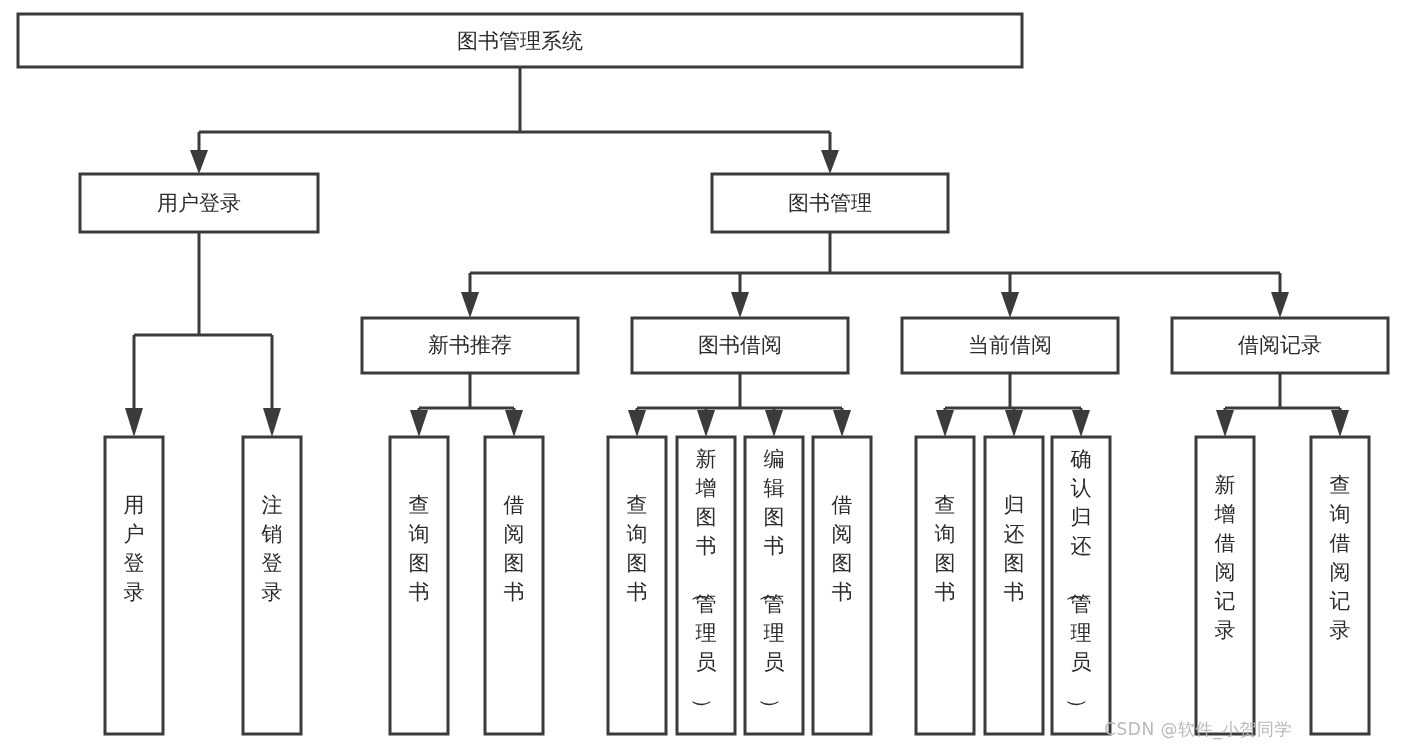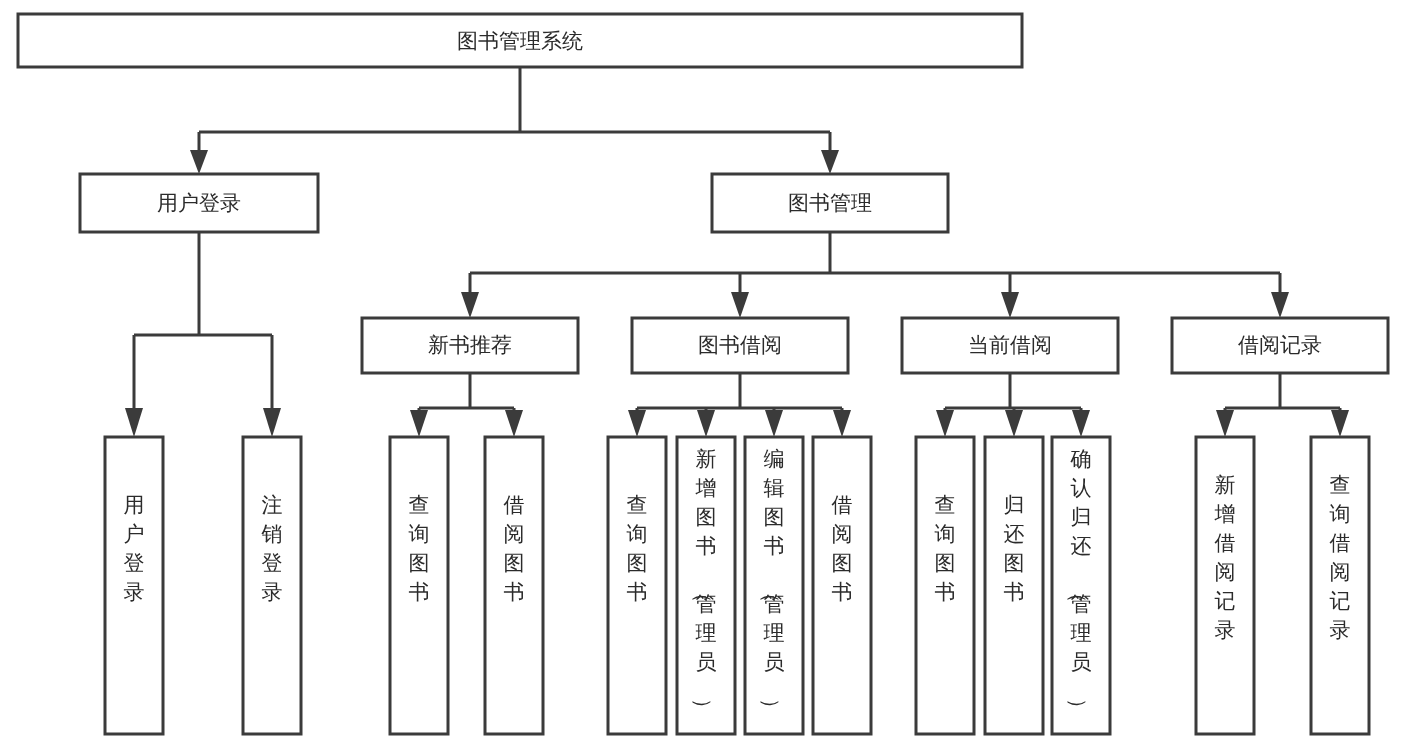--- a/index.html
+++ b/index.html
@@ -229,13 +229,14 @@
       <text class="node-label-vert" x="1225" y="492"><tspan x="1225" y="492">新</tspan><tspan x="1225" y="521">增</tspan><tspan x="1225" y="550">借</tspan><tspan x="1225" y="579">阅</tspan><tspan x="1225" y="608">记</tspan><tspan x="1225" y="637">录</tspan></text>
     </g>
 
     <g>
       <rect class="node-box" x="1311" y="437" width="58" height="297"></rect>
       <text class="node-label-vert" x="1340" y="492"><tspan x="1340" y="492">查</tspan><tspan x="1340" y="521">询</tspan><tspan x="1340" y="550">借</tspan><tspan x="1340" y="579">阅</tspan><tspan x="1340" y="608">记</tspan><tspan x="1340" y="637">录</tspan></text>
     </g>
 
   </svg>
 
+  <div class="watermark">CSDN @软件_小贺同学</div>
 </div>
 
 </body></html>

